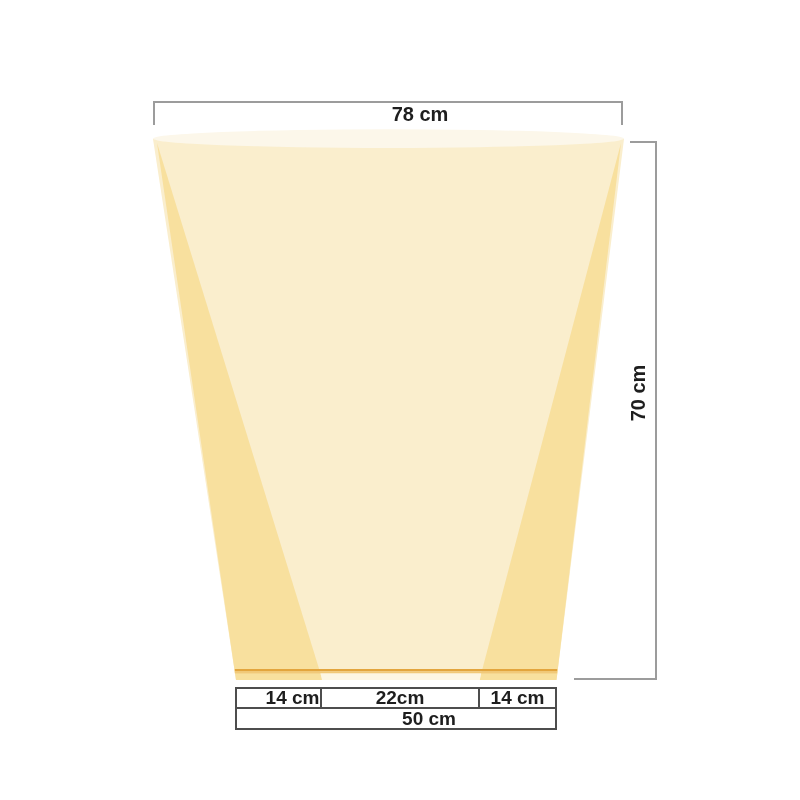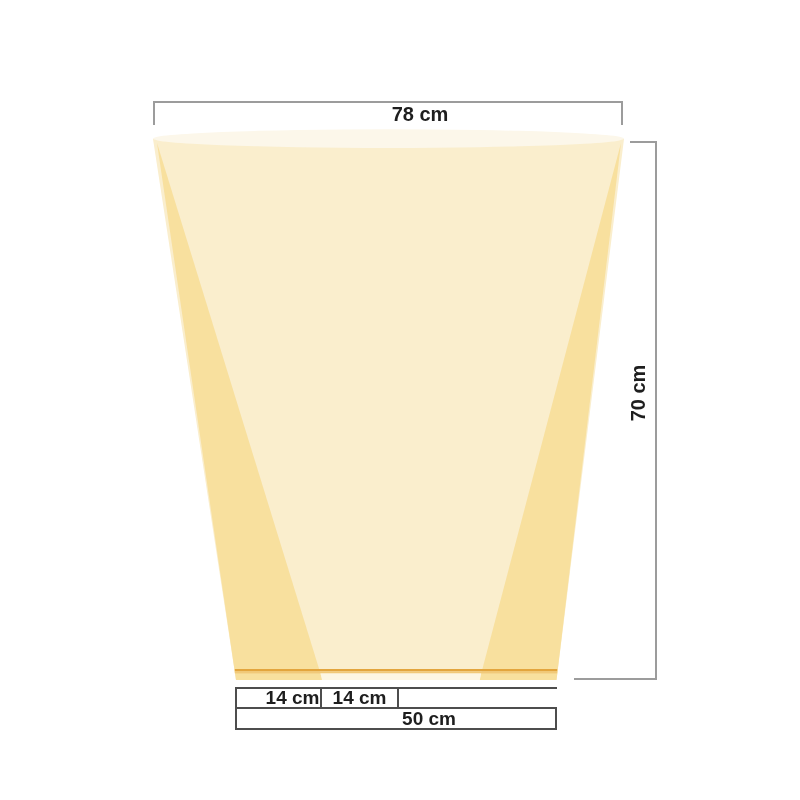--- a/index.html
+++ b/index.html
@@ -143,20 +143,23 @@
 
   <div class="dim-right-line"></div>
   <div class="dim-right-tick-top"></div>
   <div class="dim-right-tick-bottom"></div>
   <div class="dim-label dim-height-label">70 cm</div>
 
   <div class="dim-row-segments">
     <div class="dim-cell first c1">
       <span class="dim-label">14 cm</span>
     </div>
+    <div class="dim-cell c2">
+      <span class="dim-label">22cm</span>
+    </div>
     <div class="dim-cell c3">
       <span class="dim-label">14 cm</span>
     </div>
   </div>
 
   <div class="dim-row-total">
     <span class="dim-label">50 cm</span>
   </div>
 
 </div>

